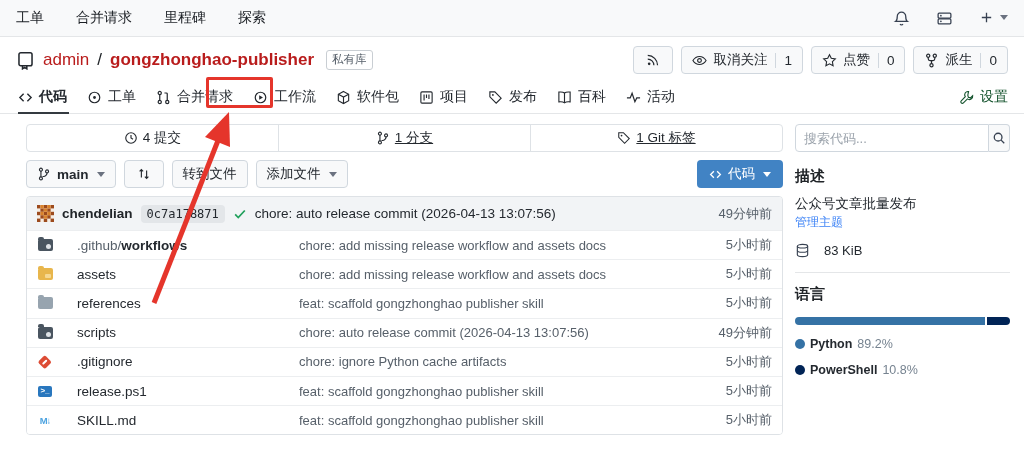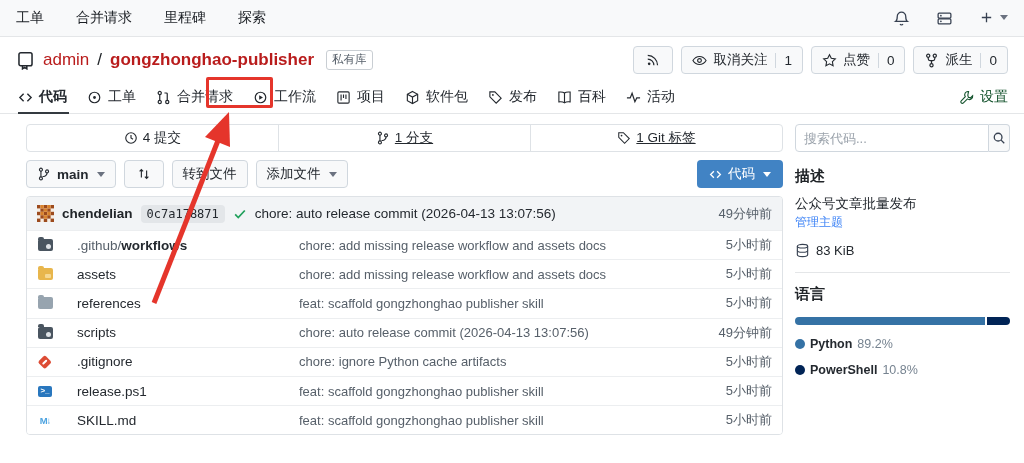--- a/index.html
+++ b/index.html
@@ -82,21 +82,21 @@
   .md-icon { color:#4da3e0; font-weight:700; font-size:9.5px; letter-spacing:-1px; white-space:nowrap; }
 
   
   .searchbox { display:flex; }
   .searchbox input { flex:1; height:28px; border:1px solid #d0d7de; border-radius:4px 0 0 4px; padding:0 8px; font-size:13px; color:#24292f; outline:none; font-family:inherit; background:#fff; }
   .searchbox input::placeholder { color:#9aa2ab; }
   .search-btn { width:30px; height:28px; border:1px solid #d0d7de; border-left:none; border-radius:0 4px 4px 0; background:#f8f9fa; display:flex; align-items:center; justify-content:center; cursor:pointer; color:#374151; }
   .sb-title { font-weight:700; font-size:15px; margin-top:15px; }
   .sb-desc { margin-top:9px; font-size:13.5px; color:#24292f; }
   .sb-topics { margin-top:12px; font-size:12px; color:#3b82f6; cursor:pointer; }
-  .sb-size { margin-top:12px; display:flex; align-items:center; gap:6px; font-size:13px; color:#24292f; }
+  .sb-size { margin-top:12px; display:flex; align-items:center; gap:14px; font-size:13px; color:#24292f; }
   .sb-divider { border:none; border-top:1px solid #e4e6e8; margin:14px 0 0 0; }
   .lang-title { font-weight:700; font-size:15px; margin-top:12px; }
   .lang-bar { display:flex; gap:2px; height:8px; margin-top:13px; border-radius:4px; overflow:hidden; }
   .lang-seg { height:100%; }
   .lang-legend { display:flex; gap:12px; margin-top:12px; align-items:center; flex-wrap:wrap; }
   .lang-item { display:flex; align-items:center; gap:5px; font-size:12.5px; cursor:pointer; }
   .lang-dot { width:10px; height:10px; border-radius:50%; flex:none; }
   .lang-name { font-weight:600; color:#24292f; }
   .lang-pct { color:#768390; }
 
@@ -212,31 +212,31 @@
   </div>
   <div class="tab">
     <svg class="ic" width="15" height="15" viewBox="0 0 16 16" fill="none" stroke="currentColor" stroke-width="1.3">
         <circle cx="8" cy="8" r="5.6"></circle>
         <path d="M6.6 5.5L10.6 8l-4 2.5z" fill="currentColor" stroke="none"></path>
       </svg>
     <span>工作流</span>
   </div>
   <div class="tab">
     <svg class="ic" width="15" height="15" viewBox="0 0 16 16" fill="none" stroke="currentColor" stroke-width="1.2">
+        <path d="M8 1.5l5.5 3v7L8 14.5l-5.5-3v-7z"></path>
+        <path d="M2.5 4.5L8 7.5l5.5-3M8 7.5v7"></path>
+      </svg>
+    <span>软件包</span>
+  </div>
+  <div class="tab">
+    <svg class="ic" width="15" height="15" viewBox="0 0 16 16" fill="none" stroke="currentColor" stroke-width="1.2">
         <rect x="2" y="2" width="12" height="12" rx="1.2"></rect>
         <path d="M5.4 4.8v6.4M8 4.8v3.6M10.6 4.8v4.8"></path>
       </svg>
     <span>项目</span>
-  </div>
-  <div class="tab">
-    <svg class="ic" width="15" height="15" viewBox="0 0 16 16" fill="none" stroke="currentColor" stroke-width="1.2">
-        <path d="M8 1.5l5.5 3v7L8 14.5l-5.5-3v-7z"></path>
-        <path d="M2.5 4.5L8 7.5l5.5-3M8 7.5v7"></path>
-      </svg>
-    <span>软件包</span>
   </div>
   <div class="tab">
     <svg class="ic" width="15" height="15" viewBox="0 0 16 16" fill="none" stroke="currentColor" stroke-width="1.2">
         <path d="M2 2h5.3l6.7 6.7-5.3 5.3L2 7.3z"></path>
         <circle cx="5.2" cy="5.2" r="1" fill="currentColor" stroke="none"></circle>
       </svg>
     <span>发布</span>
   </div>
   <div class="tab">
     <svg class="ic" width="15" height="15" viewBox="0 0 16 16" fill="none" stroke="currentColor" stroke-width="1.2">

